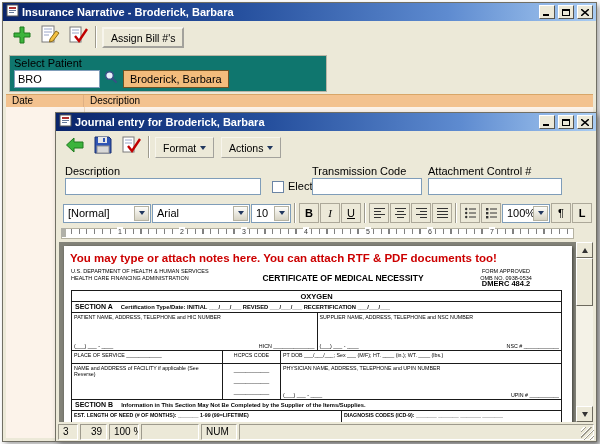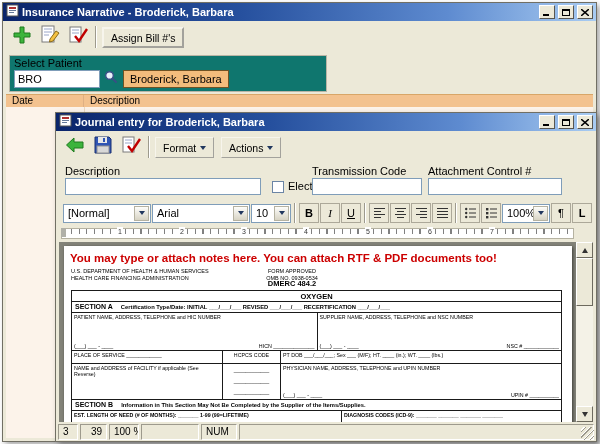--- a/index.html
+++ b/index.html
@@ -359,20 +359,21 @@
     <div id="editor">
       <div id="page">
         <div id="note">You may type or attach notes here. You can attach RTF &amp; PDF documents too!</div>
 
         <div id="cmn-form">
           <div class="f-head">
             <div class="f-dept">
               <div>U.S. DEPARTMENT OF HEALTH &amp; HUMAN SERVICES</div>
               <div>HEALTH CARE FINANCING ADMINISTRATION</div>
             </div>
+            <div class="f-title">CERTIFICATE OF MEDICAL NECESSITY</div>
             <div class="f-approved">
               <div>FORM APPROVED</div>
               <div>OMB NO. 0938-0534</div>
               <div class="f-dmerc">DMERC 484.2</div>
             </div>
           </div>
 
           <div class="f-table">
             <div class="f-oxygen">OXYGEN</div>
 

